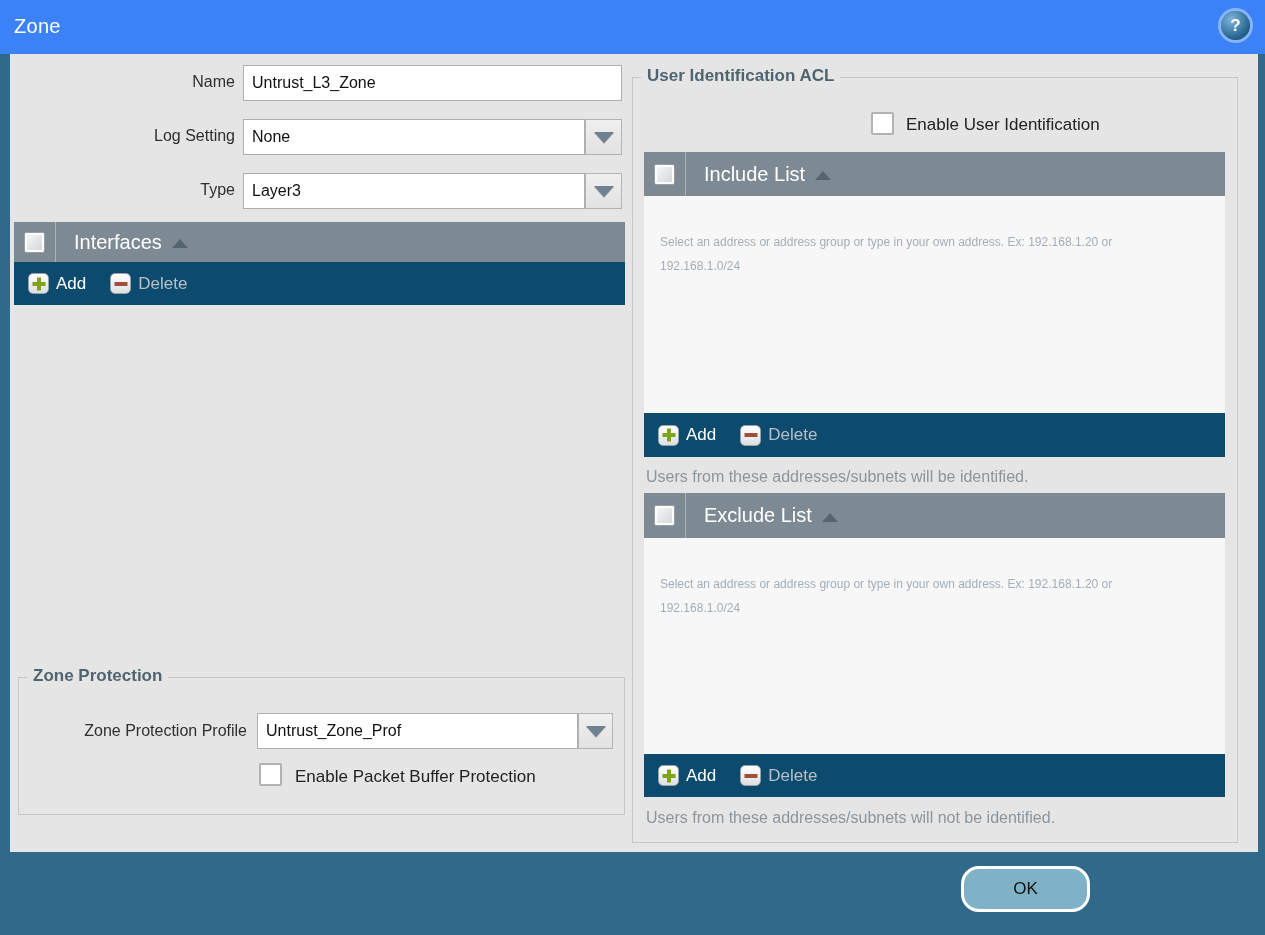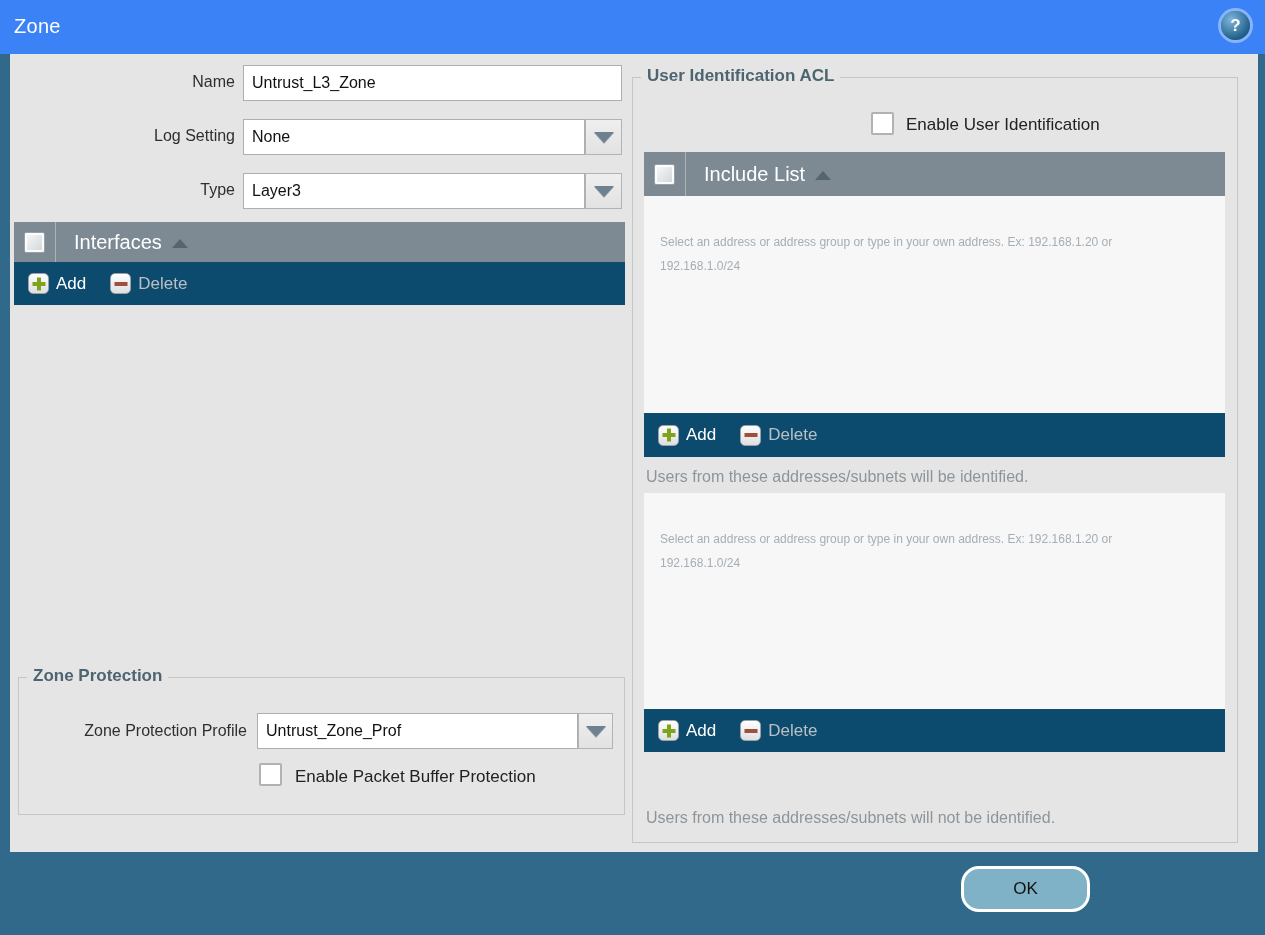--- a/index.html
+++ b/index.html
@@ -153,20 +153,29 @@
       </div>
       <div class="icon-btn" style="margin-left:24px;">
         <div class="mini-icon minus"></div>
         <span class="btn-text-off">Delete</span>
       </div>
     </div>
   </div>
   <span class="caption" style="left:646px; top:468px;">Users from these addresses/subnets will be identified.</span>
 
   <div class="tbl" style="left:644px; top:493px; width:581px;">
+    <div style="height:45px;">
+        <div class="tbl-header">
+      <div class="tbl-cb-cell">
+        <div class="tbl-checkbox"></div>
+      </div>
+      <span class="tbl-header-label">Exclude List</span>
+      <div class="sort-up"></div>
+    </div>
+      </div>
     <div class="tbl-body" style="height:216px;">
       <div class="list-placeholder">Select an address or address group or type in your own address. Ex: 192.168.1.20 or 192.168.1.0/24</div>
     </div>
     <div class="tbl-footer" style="height:43px;">
       <div class="icon-btn">
         <div class="mini-icon plus"></div>
         <span class="btn-text-on">Add</span>
       </div>
       <div class="icon-btn" style="margin-left:24px;">
         <div class="mini-icon minus"></div>

